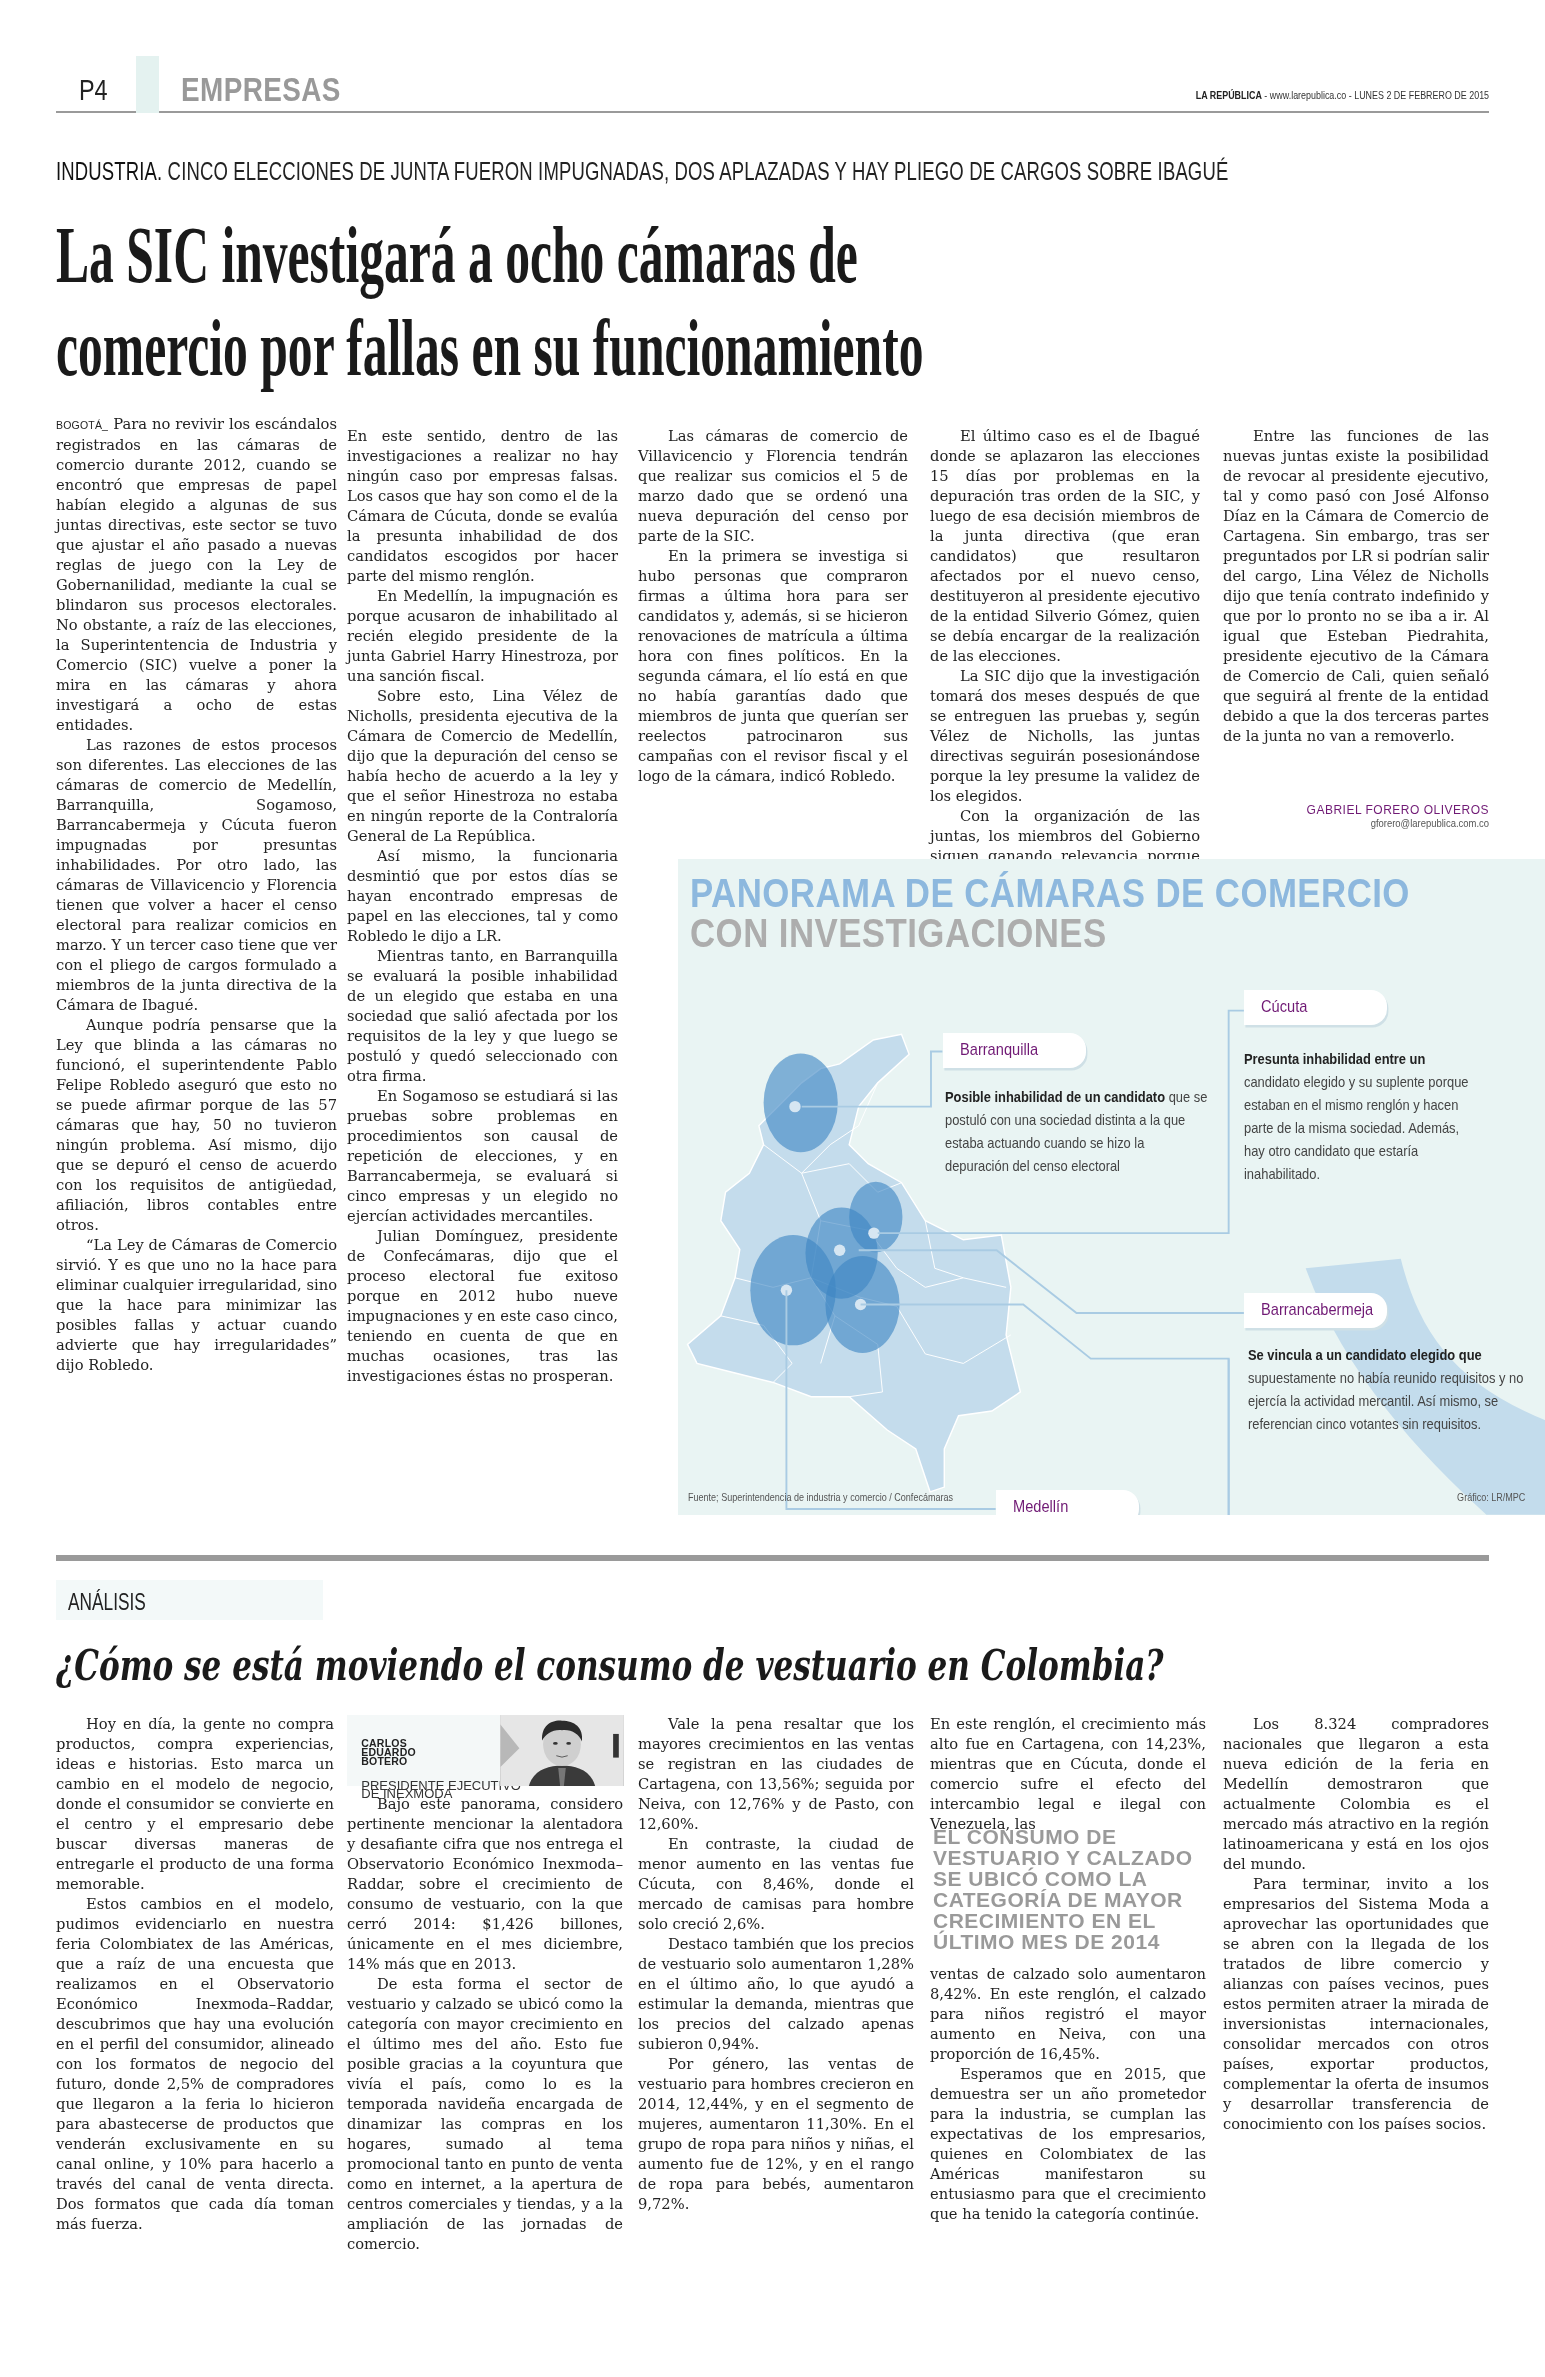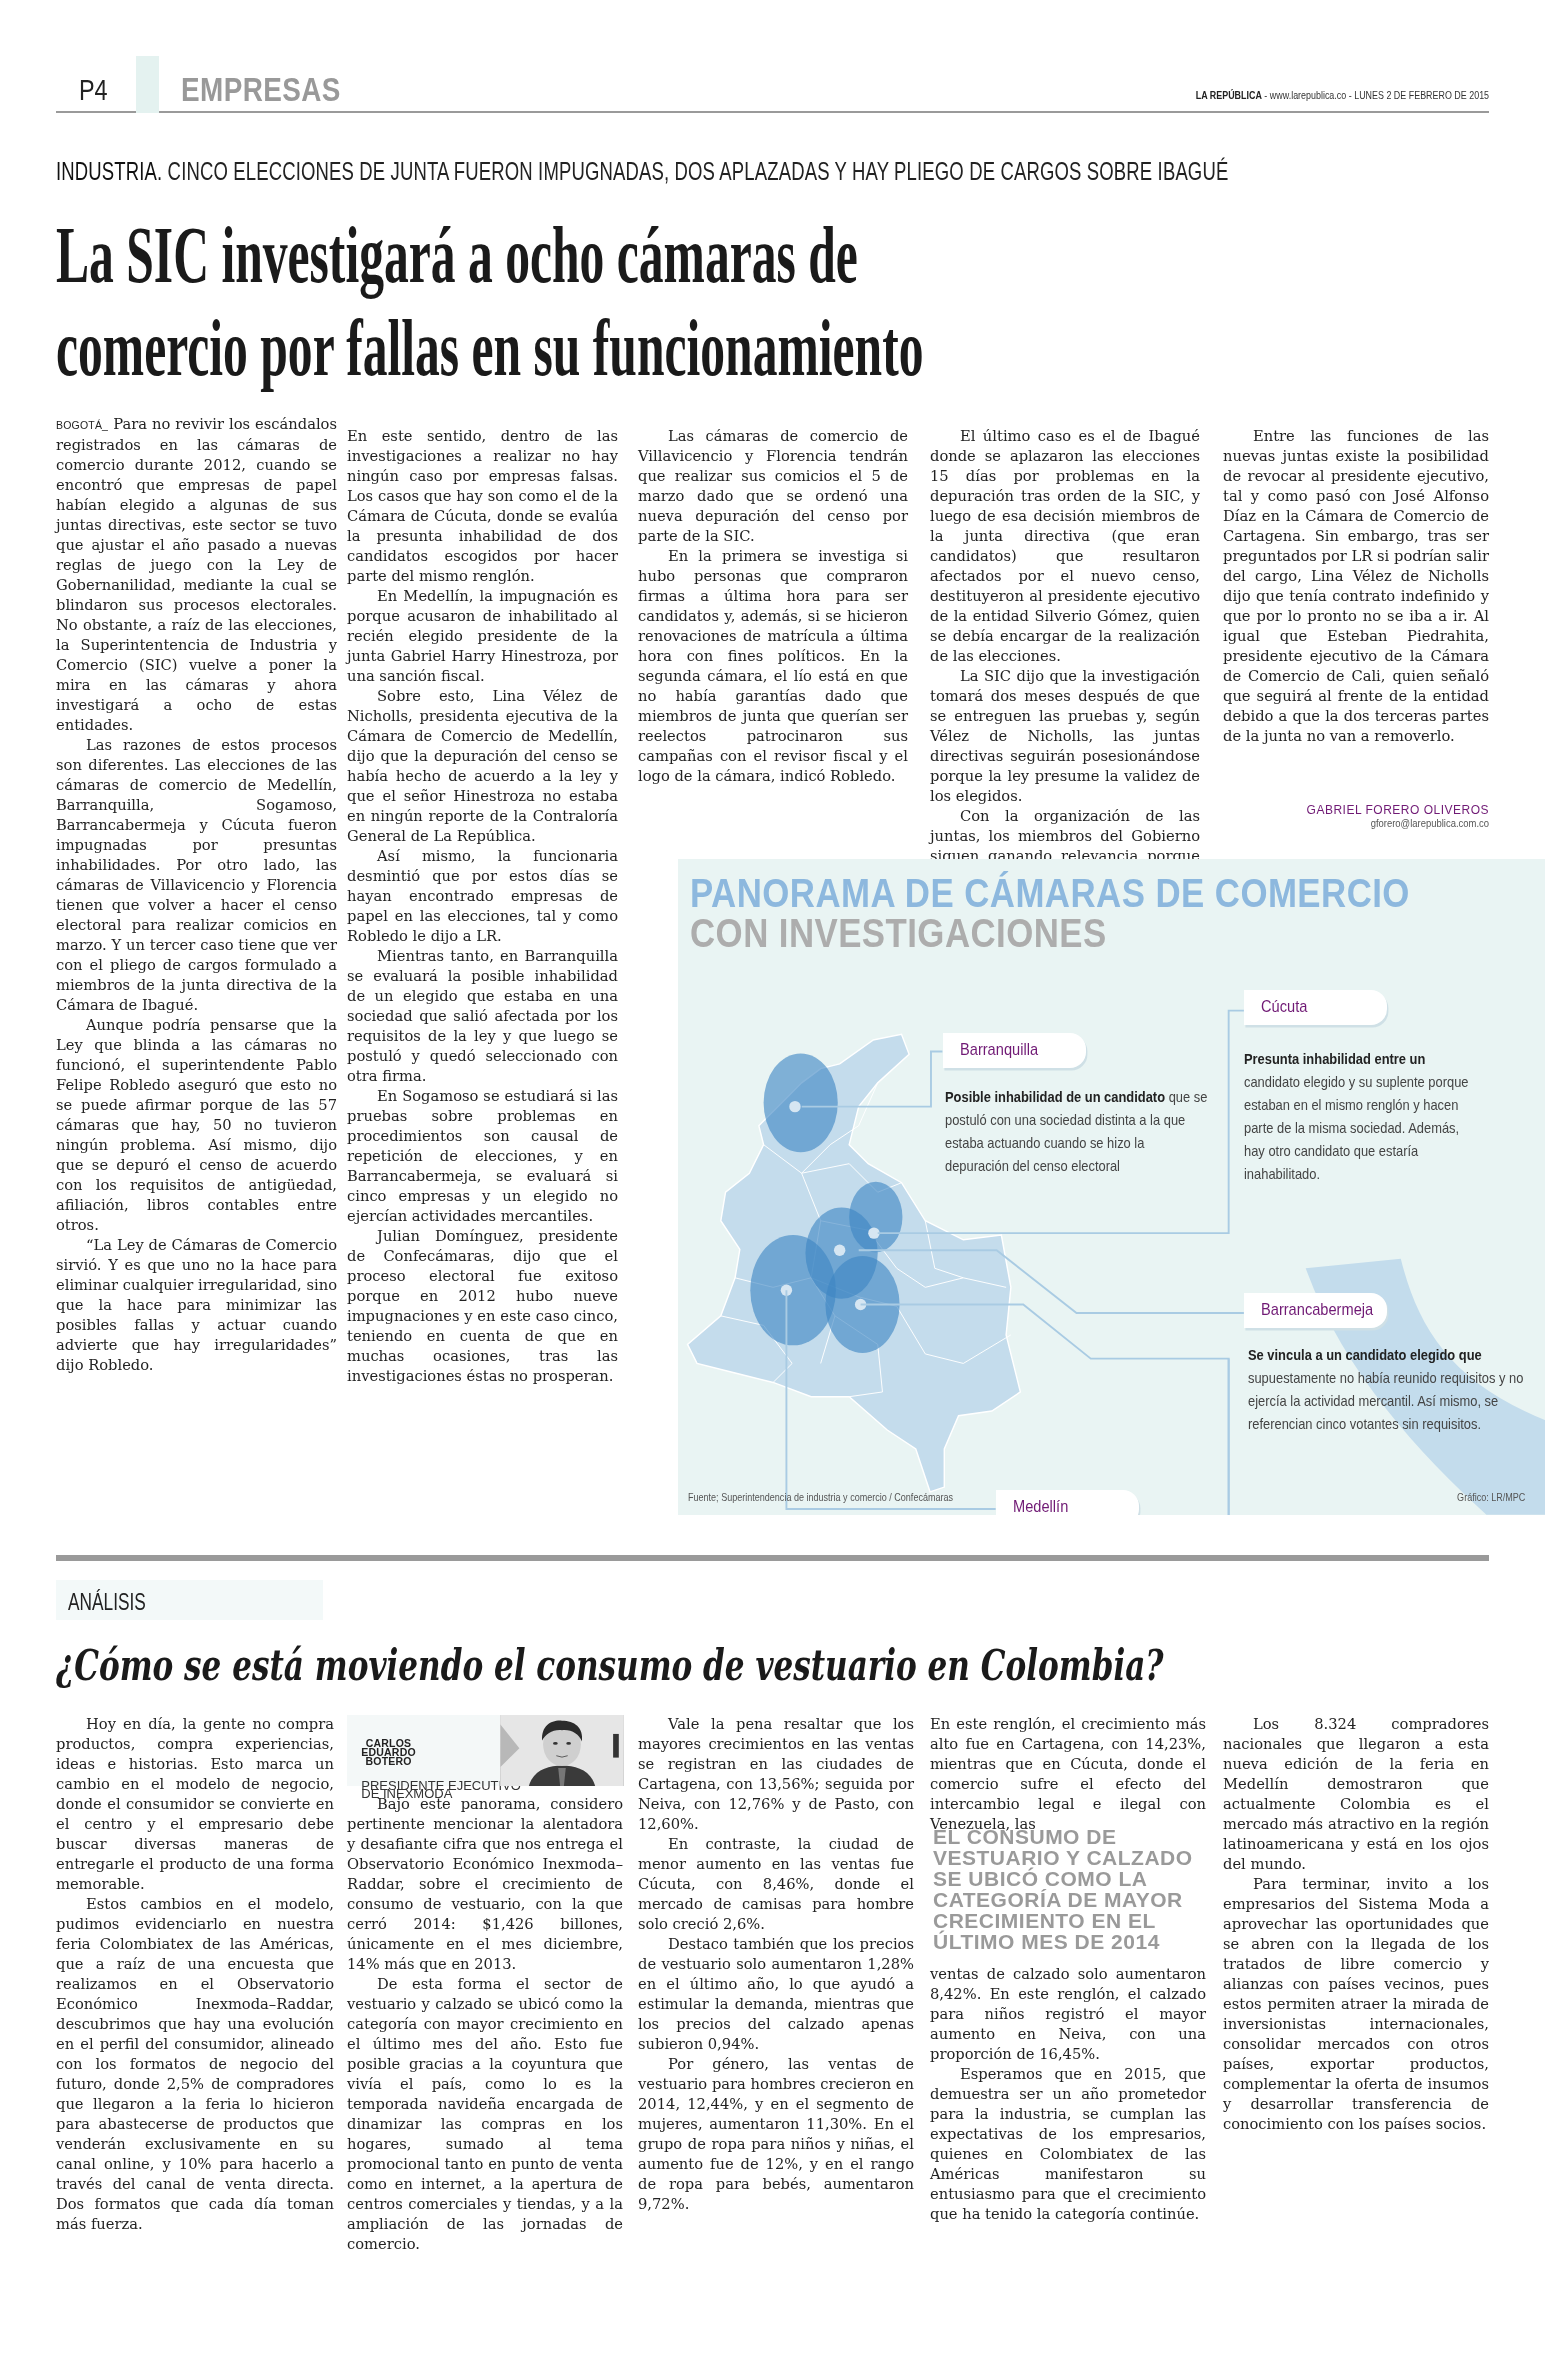--- a/index.html
+++ b/index.html
@@ -57,21 +57,21 @@
   .analysis-title { position: absolute; left: 56px; top: 1641px; font-family: "DejaVu Serif", serif; font-style: italic; font-size: 42px; color: #1a1a1a; white-space: nowrap; transform: scaleX(0.74); transform-origin: left; }
 
   .a2-c1 { left: 56px;  top: 1714px; width: 278px; line-height: 20px; }
   .a2-c2 { left: 347px;  top: 1794px; width: 276px; }
   .a2-c3 { left: 638px; top: 1714px; width: 276px; }
   .a2-c4 { left: 930px; top: 1714px; width: 276px; }
   .a2-c5 { left: 1223px; top: 1714px; width: 266px; }
   .a2-c4b { left: 930px; top: 1964px; width: 276px; }
 
   .author-box { position: absolute; left: 347px; top: 1715px; width: 276px; height: 71px; background: #f4f8f8; }
-  .author-name { position: absolute; left: 14.3px; top: 24px; font-family: "Liberation Sans", sans-serif; font-weight: 700; font-size: 10.5px; line-height: 9px; color: #222; letter-spacing: 0.2px; text-align: center; }
+  .author-name { position: absolute; left: 14.3px; top: 24px; font-family: "Liberation Sans", sans-serif; font-weight: 700; font-size: 10.5px; line-height: 9px; color: #222; letter-spacing: 0.2px; }
   .author-role { position: absolute; left: 14.3px; top: 67px; font-family: "Liberation Sans", sans-serif; font-size: 13px; line-height: 8px; color: #333; }
   .author-photo { position: absolute; left: 500px; top: 1715px; width: 124px; height: 71px; background: linear-gradient(180deg, #d8d8d8, #bdbdbd); overflow: hidden; }
 
   .pullquote { position: absolute; left: 933px; top: 1826px; width: 266px; font-family: "Liberation Sans", sans-serif; font-weight: 700; font-size: 21px; line-height: 21px; color: #9a9a9a; letter-spacing: 0.5px; }
 </style>
 </head>
 <body>
 
 <header class="masthead">
   <span class="page-num">P4</span>

